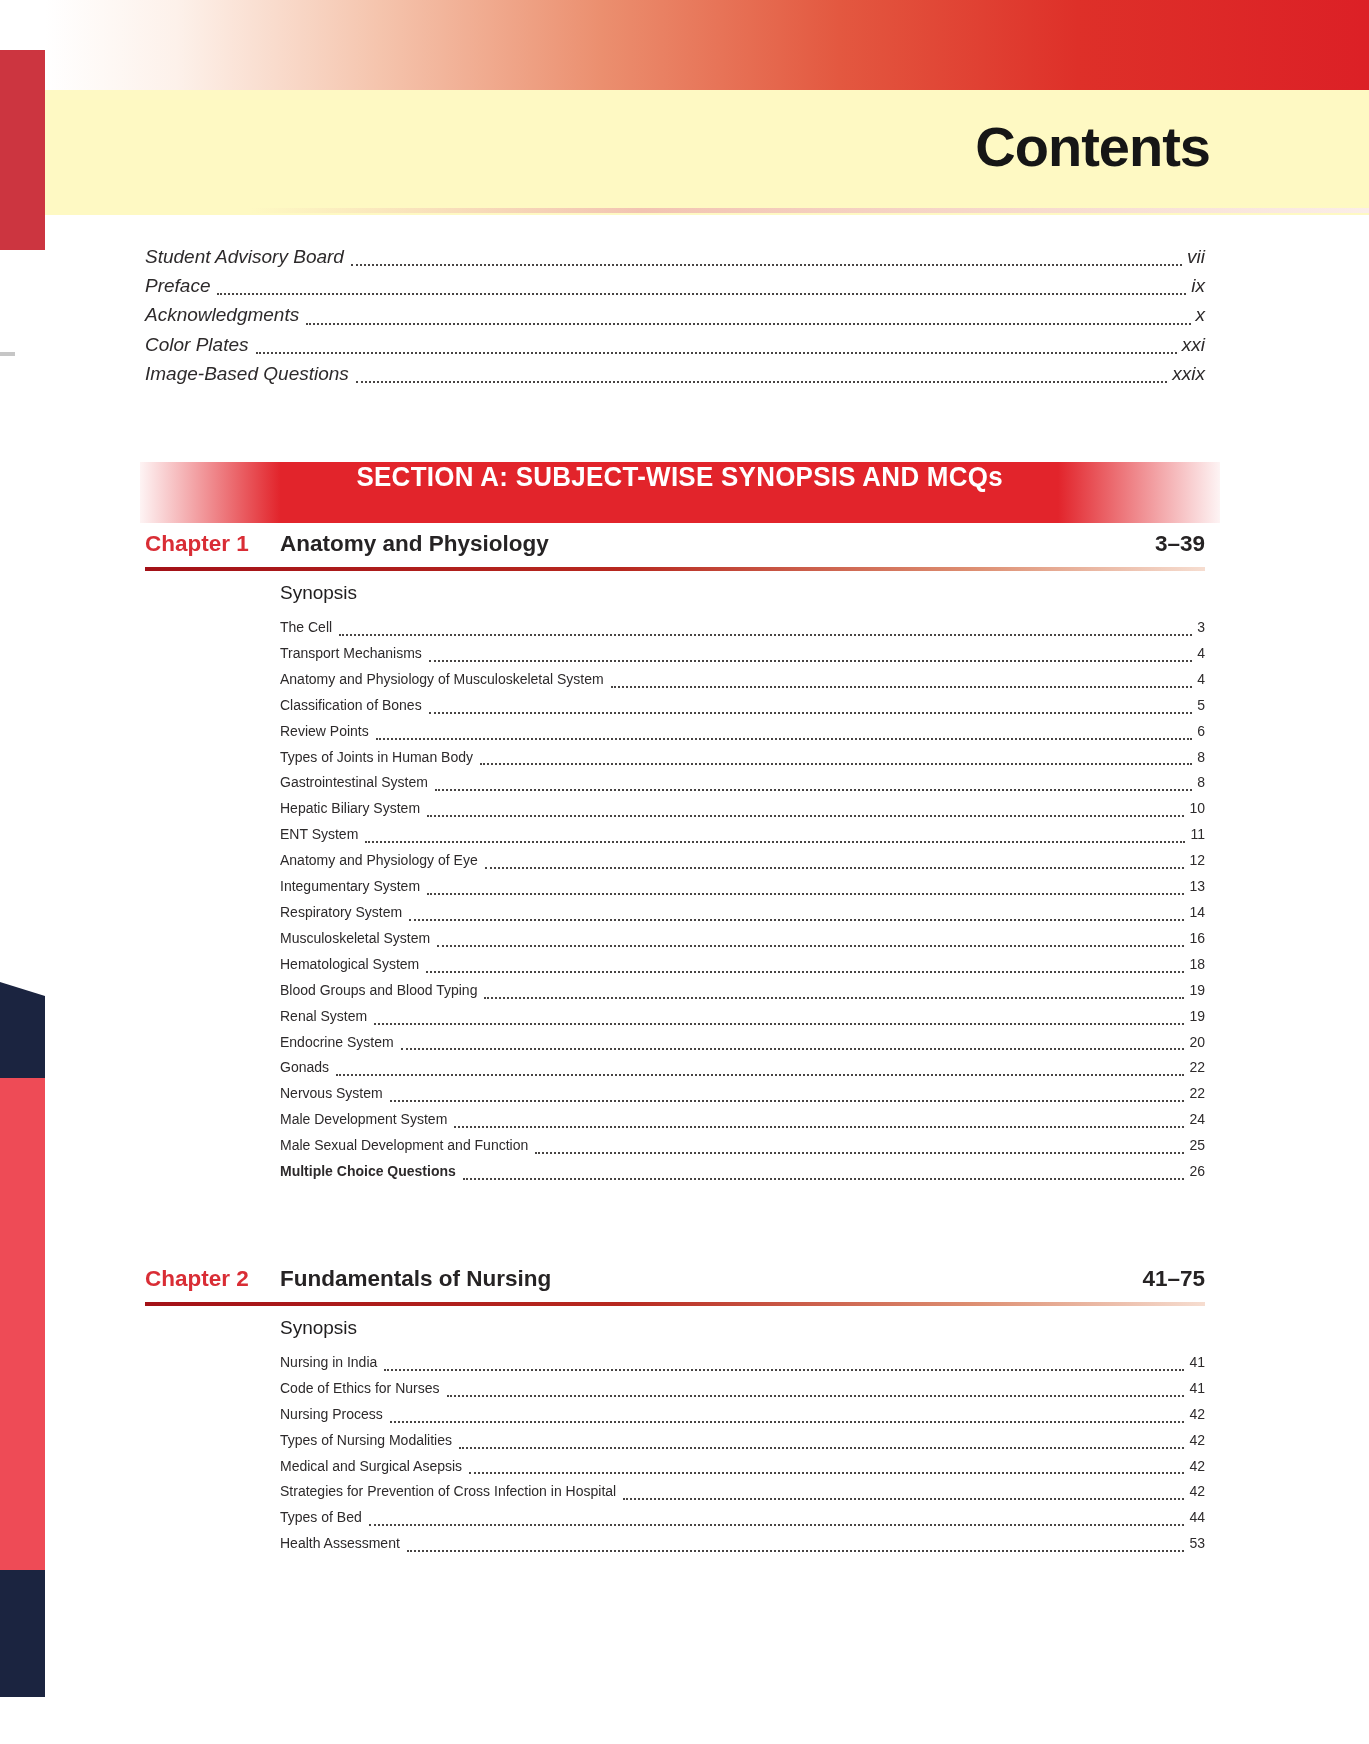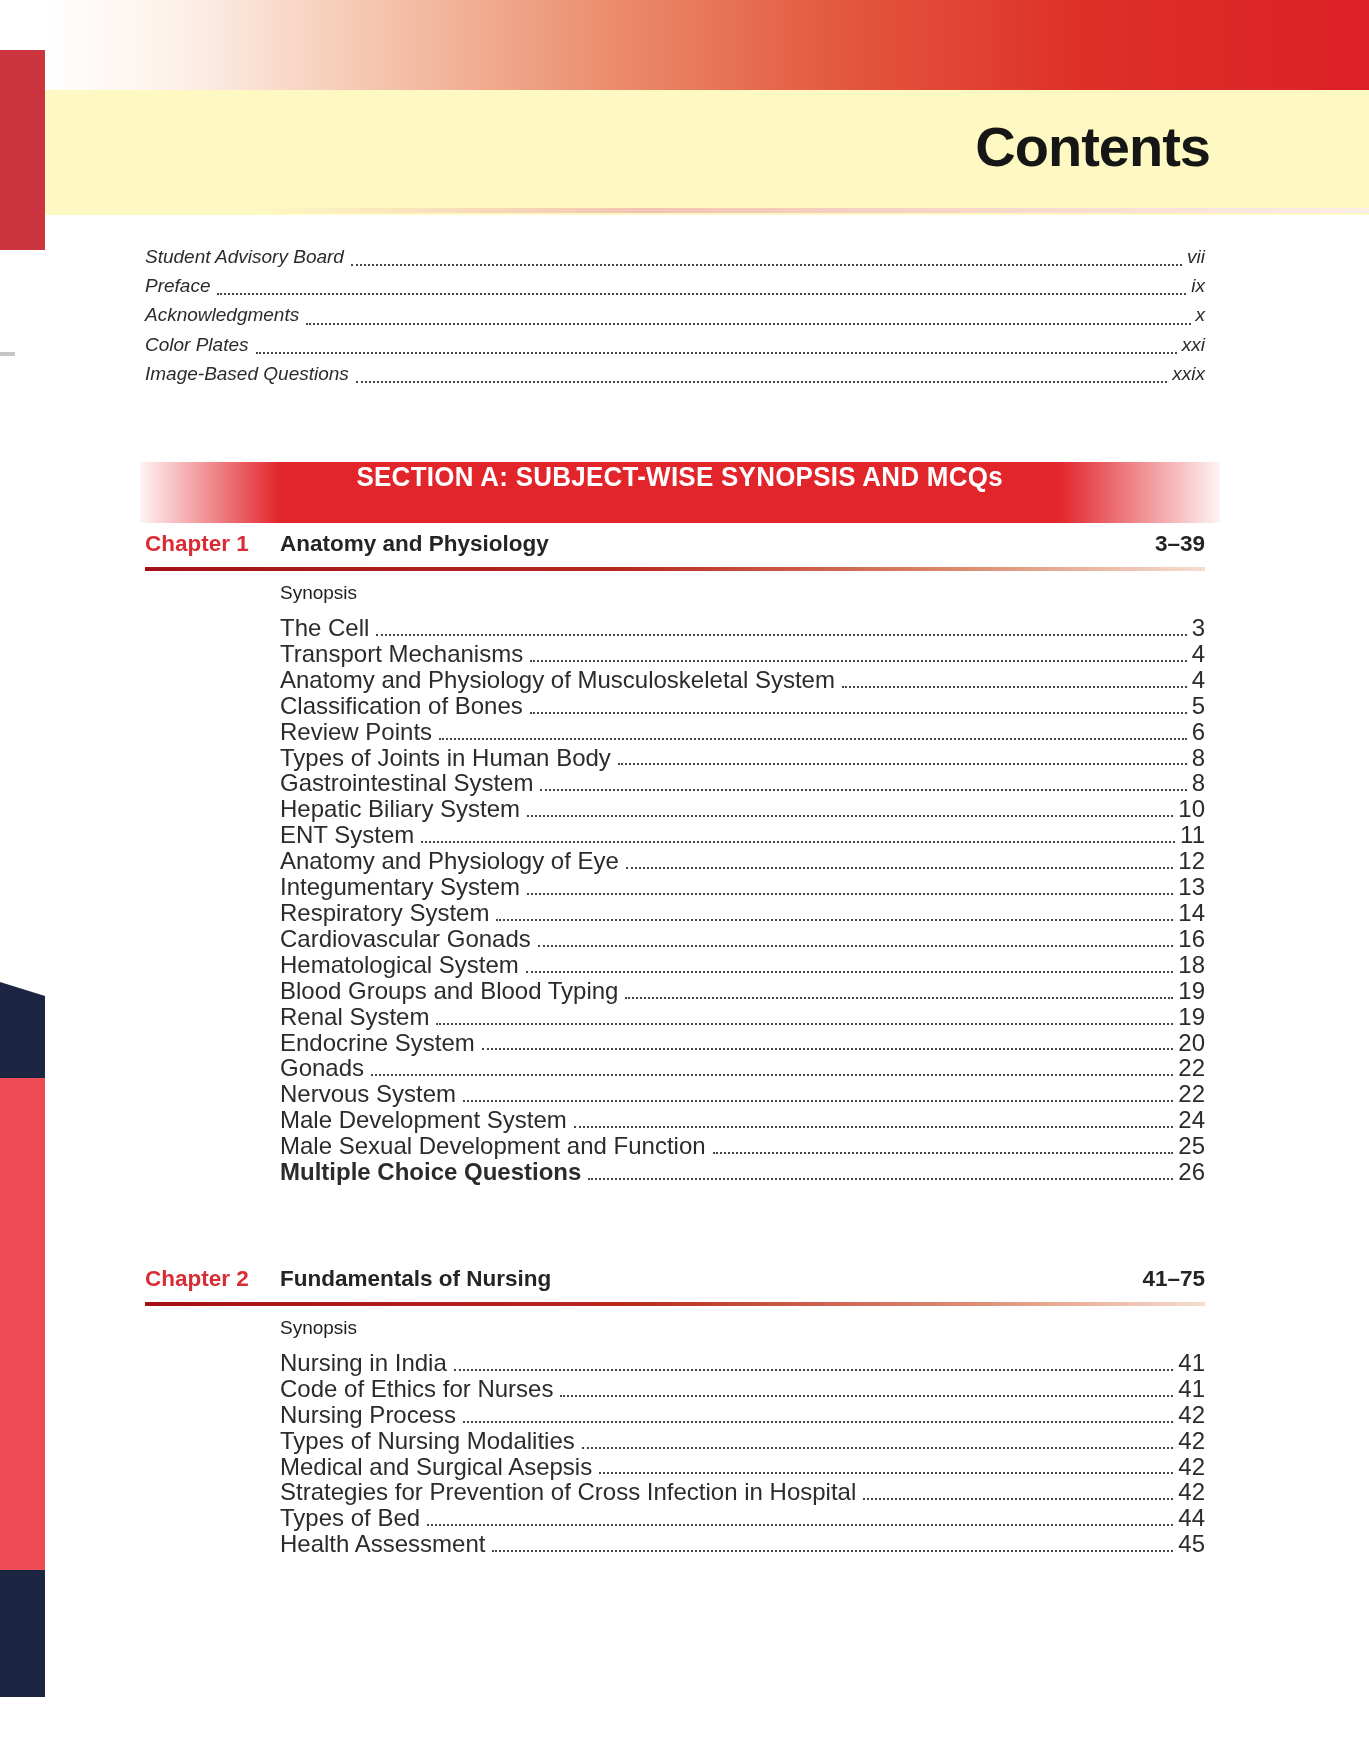--- a/index.html
+++ b/index.html
@@ -70,21 +70,21 @@
   .ch-head{display:flex;align-items:baseline;font-weight:bold;font-size:22.5px;line-height:27px;}
   .ch-num{width:135px;color:#d92d35;}
   .ch-title{flex:1;color:#262324;}
   .ch-pages{color:#262324;}
   .ch-rule{
     height:4px;margin-top:10px;
     background:linear-gradient(90deg,#a31117 0%,#b7281f 45%,#dd8e71 78%,#f6ddd0 100%);
   }
   .ch-body{padding-left:135px;}
   .syn-label{margin:12px 0 12px 0;font-weight:normal;font-size:19px;line-height:20px;color:#1f1d1e;}
-  .entry-row{font-size:24px;line-height:25.9px;}
+  .entry-row{font-size:14px;line-height:25.9px;}
   .entry-row.bold .entry-label{font-weight:bold;}
   .entry-label,.entry-page{white-space:nowrap;}
 </style>
 </head>
 <body>
 
 <div class="page">
 
   <div>
     <div class="bar bar-red-top"></div>
@@ -213,21 +213,21 @@
     <span class="entry-page">13</span>
   </div>
 
   <div class="toc-row entry-row">
     <span class="entry-label">Respiratory System</span>
     <span class="leader"></span>
     <span class="entry-page">14</span>
   </div>
 
   <div class="toc-row entry-row">
-    <span class="entry-label">Cardiovascular Gonads</span>
+    <span class="entry-label">Musculoskeletal System</span>
     <span class="leader"></span>
     <span class="entry-page">16</span>
   </div>
 
   <div class="toc-row entry-row">
     <span class="entry-label">Hematological System</span>
     <span class="leader"></span>
     <span class="entry-page">18</span>
   </div>
 
@@ -330,19 +330,19 @@
 
   <div class="toc-row entry-row">
     <span class="entry-label">Types of Bed</span>
     <span class="leader"></span>
     <span class="entry-page">44</span>
   </div>
 
   <div class="toc-row entry-row">
     <span class="entry-label">Health Assessment</span>
     <span class="leader"></span>
-    <span class="entry-page">45</span>
+    <span class="entry-page">53</span>
   </div>
 </div>
     </div>
   </section>
 </div>
 </div>
 
 </body></html>

